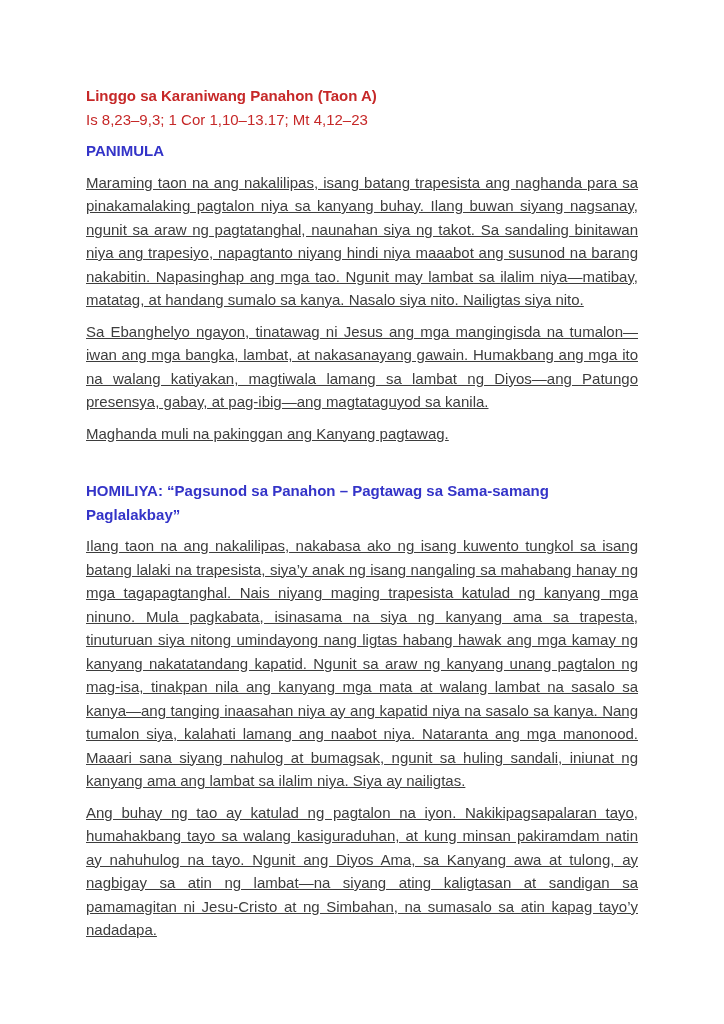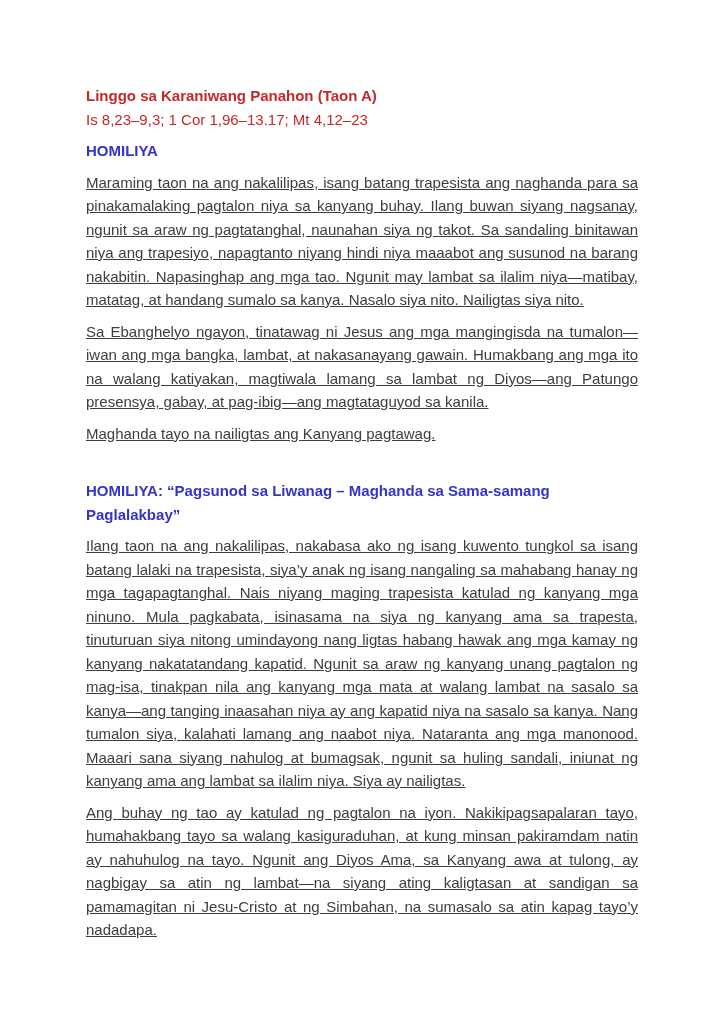--- a/index.html
+++ b/index.html
@@ -41,31 +41,31 @@
     margin-top: 34px !important;
   }
 </style>
 </head>
 <body>
 
 <div class="page">
 
   <p class="red bold">Linggo sa Karaniwang Panahon (Taon A)</p>
 
-  <p class="red">Is 8,23–9,3; 1 Cor 1,96–13.17; Mt 4,12–23</p>
+  <p class="red">Is 8,23–9,3; 1 Cor 1,10–13.17; Mt 4,12–23</p>
 
 
-  <p class="blue bold sect-heading">HOMILIYA</p>
+  <p class="blue bold sect-heading">PANIMULA</p>
 
   <p class="body-p">Maraming taon na ang nakalilipas, isang batang trapesista ang naghanda para sa pinakamalaking pagtalon niya sa kanyang buhay. Ilang buwan siyang nagsanay, ngunit sa araw ng pagtatanghal, naunahan siya ng takot. Sa sandaling binitawan niya ang trapesiyo, napagtanto niyang hindi niya maaabot ang susunod na barang nakabitin. Napasinghap ang mga tao. Ngunit may lambat sa ilalim niya—matibay, matatag, at handang sumalo sa kanya. Nasalo siya nito. Nailigtas siya nito.</p>
 
   <p class="body-p">Sa Ebanghelyo ngayon, tinatawag ni Jesus ang mga mangingisda na tumalon—iwan ang mga bangka, lambat, at nakasanayang gawain. Humakbang ang mga ito na walang katiyakan, magtiwala lamang sa lambat ng Diyos—ang Patungo presensya, gabay, at pag-ibig—ang magtataguyod sa kanila.</p>
 
 
-  <p class="body-p">Maghanda tayo na nailigtas ang Kanyang pagtawag.</p>
+  <p class="body-p">Maghanda muli na pakinggan ang Kanyang pagtawag.</p>
 
-  <p class="blue bold sect-heading big-gap">HOMILIYA: “Pagsunod sa Liwanag – Maghanda sa Sama-samang Paglalakbay”</p>
+  <p class="blue bold sect-heading big-gap">HOMILIYA: “Pagsunod sa Panahon – Pagtawag sa Sama-samang Paglalakbay”</p>
 
   <p class="body-p">Ilang taon na ang nakalilipas, nakabasa ako ng isang kuwento tungkol sa isang batang lalaki na trapesista, siya’y anak ng isang nangaling sa mahabang hanay ng mga tagapagtanghal. Nais niyang maging trapesista katulad ng kanyang mga ninuno. Mula pagkabata, isinasama na siya ng kanyang ama sa trapesta, tinuturuan siya nitong umindayong nang ligtas habang hawak ang mga kamay ng kanyang nakatatandang kapatid. Ngunit sa araw ng kanyang unang pagtalon ng mag-isa, tinakpan nila ang kanyang mga mata at walang lambat na sasalo sa kanya—ang tanging inaasahan niya ay ang kapatid niya na sasalo sa kanya. Nang tumalon siya, kalahati lamang ang naabot niya. Nataranta ang mga manonood. Maaari sana siyang nahulog at bumagsak, ngunit sa huling sandali, iniunat ng kanyang ama ang lambat sa ilalim niya. Siya ay nailigtas.</p>
 
   <p class="body-p">Ang buhay ng tao ay katulad ng pagtalon na iyon. Nakikipagsapalaran tayo, humahakbang tayo sa walang kasiguraduhan, at kung minsan pakiramdam natin ay nahuhulog na tayo. Ngunit ang Diyos Ama, sa Kanyang awa at tulong, ay nagbigay sa atin ng lambat—na siyang ating kaligtasan at sandigan sa pamamagitan ni Jesu-Cristo at ng Simbahan, na sumasalo sa atin kapag tayo’y nadadapa.</p>
 
 </div>
 
 </body></html>

